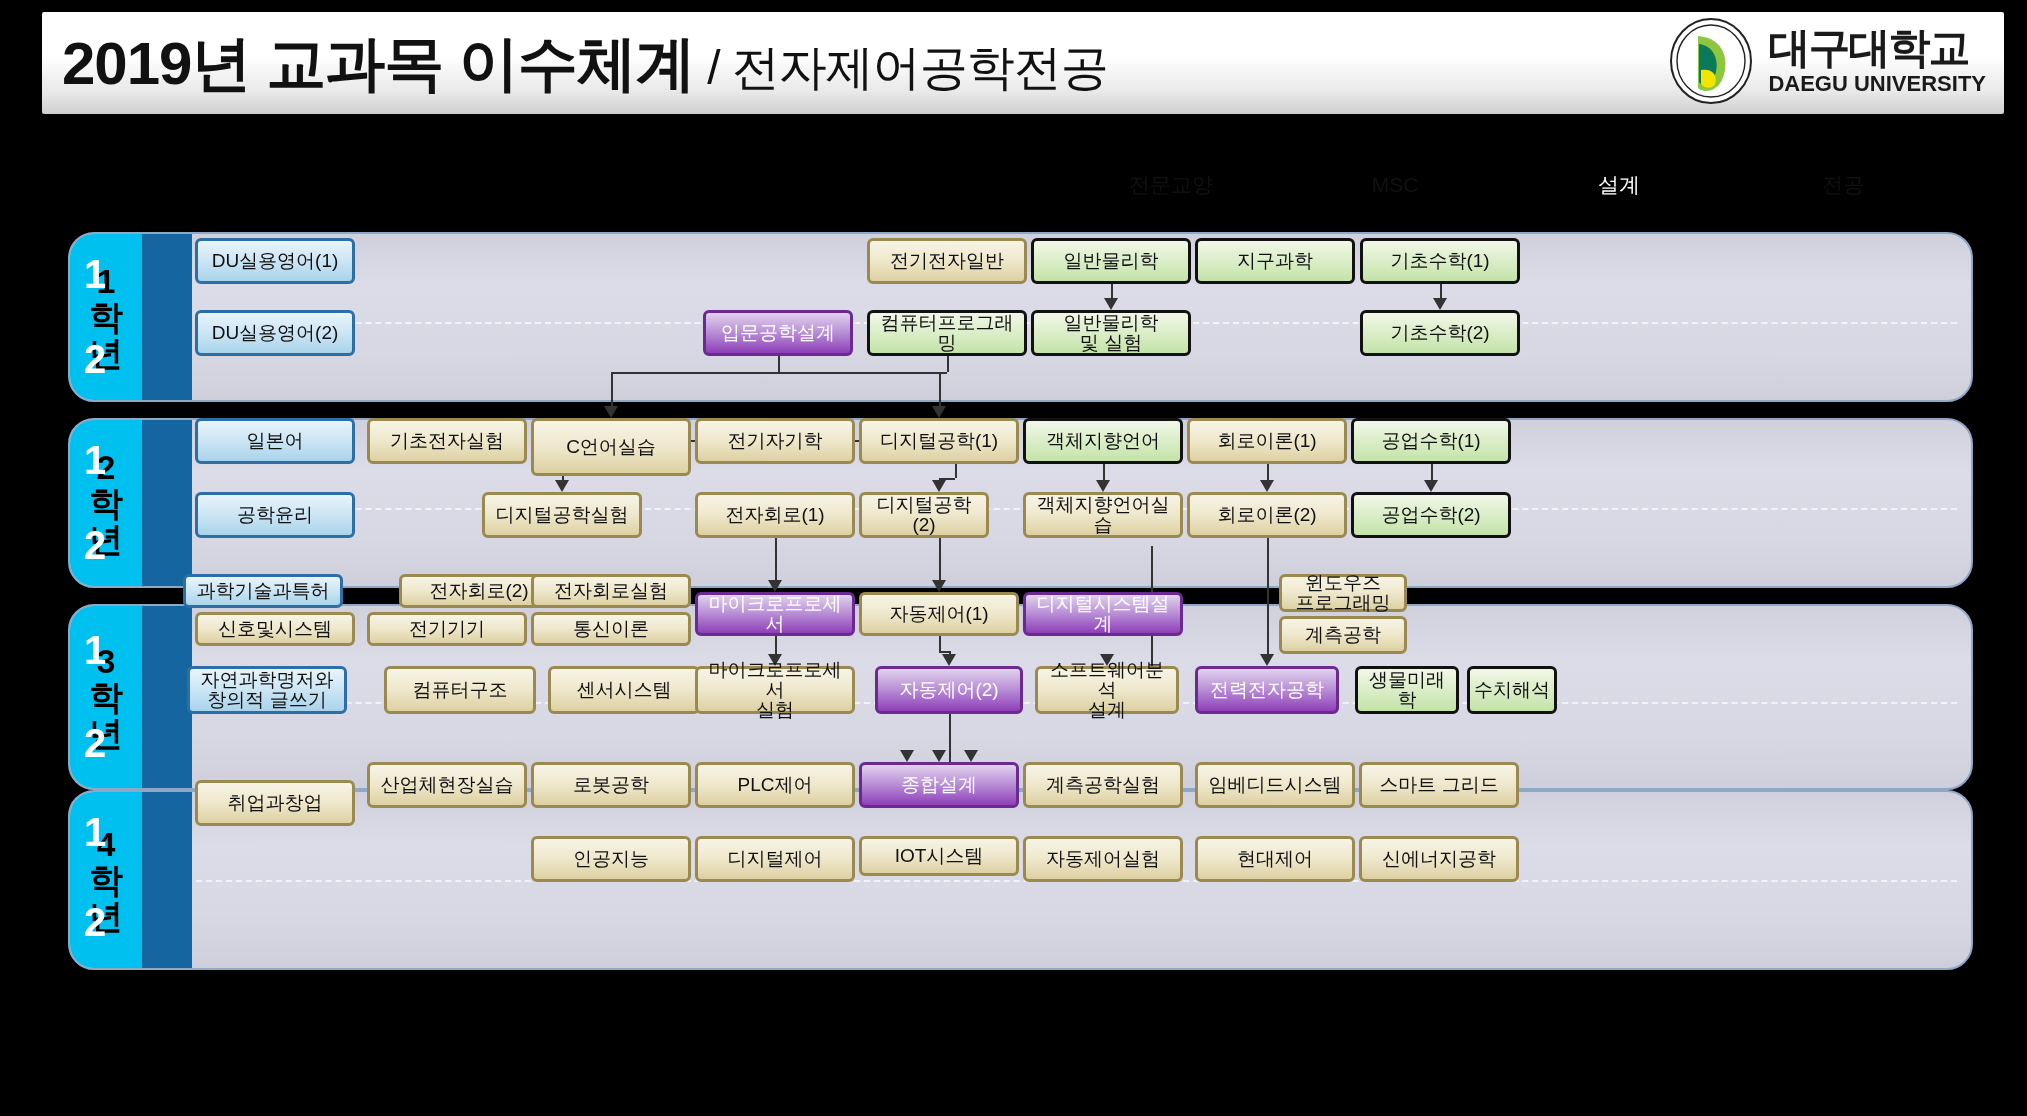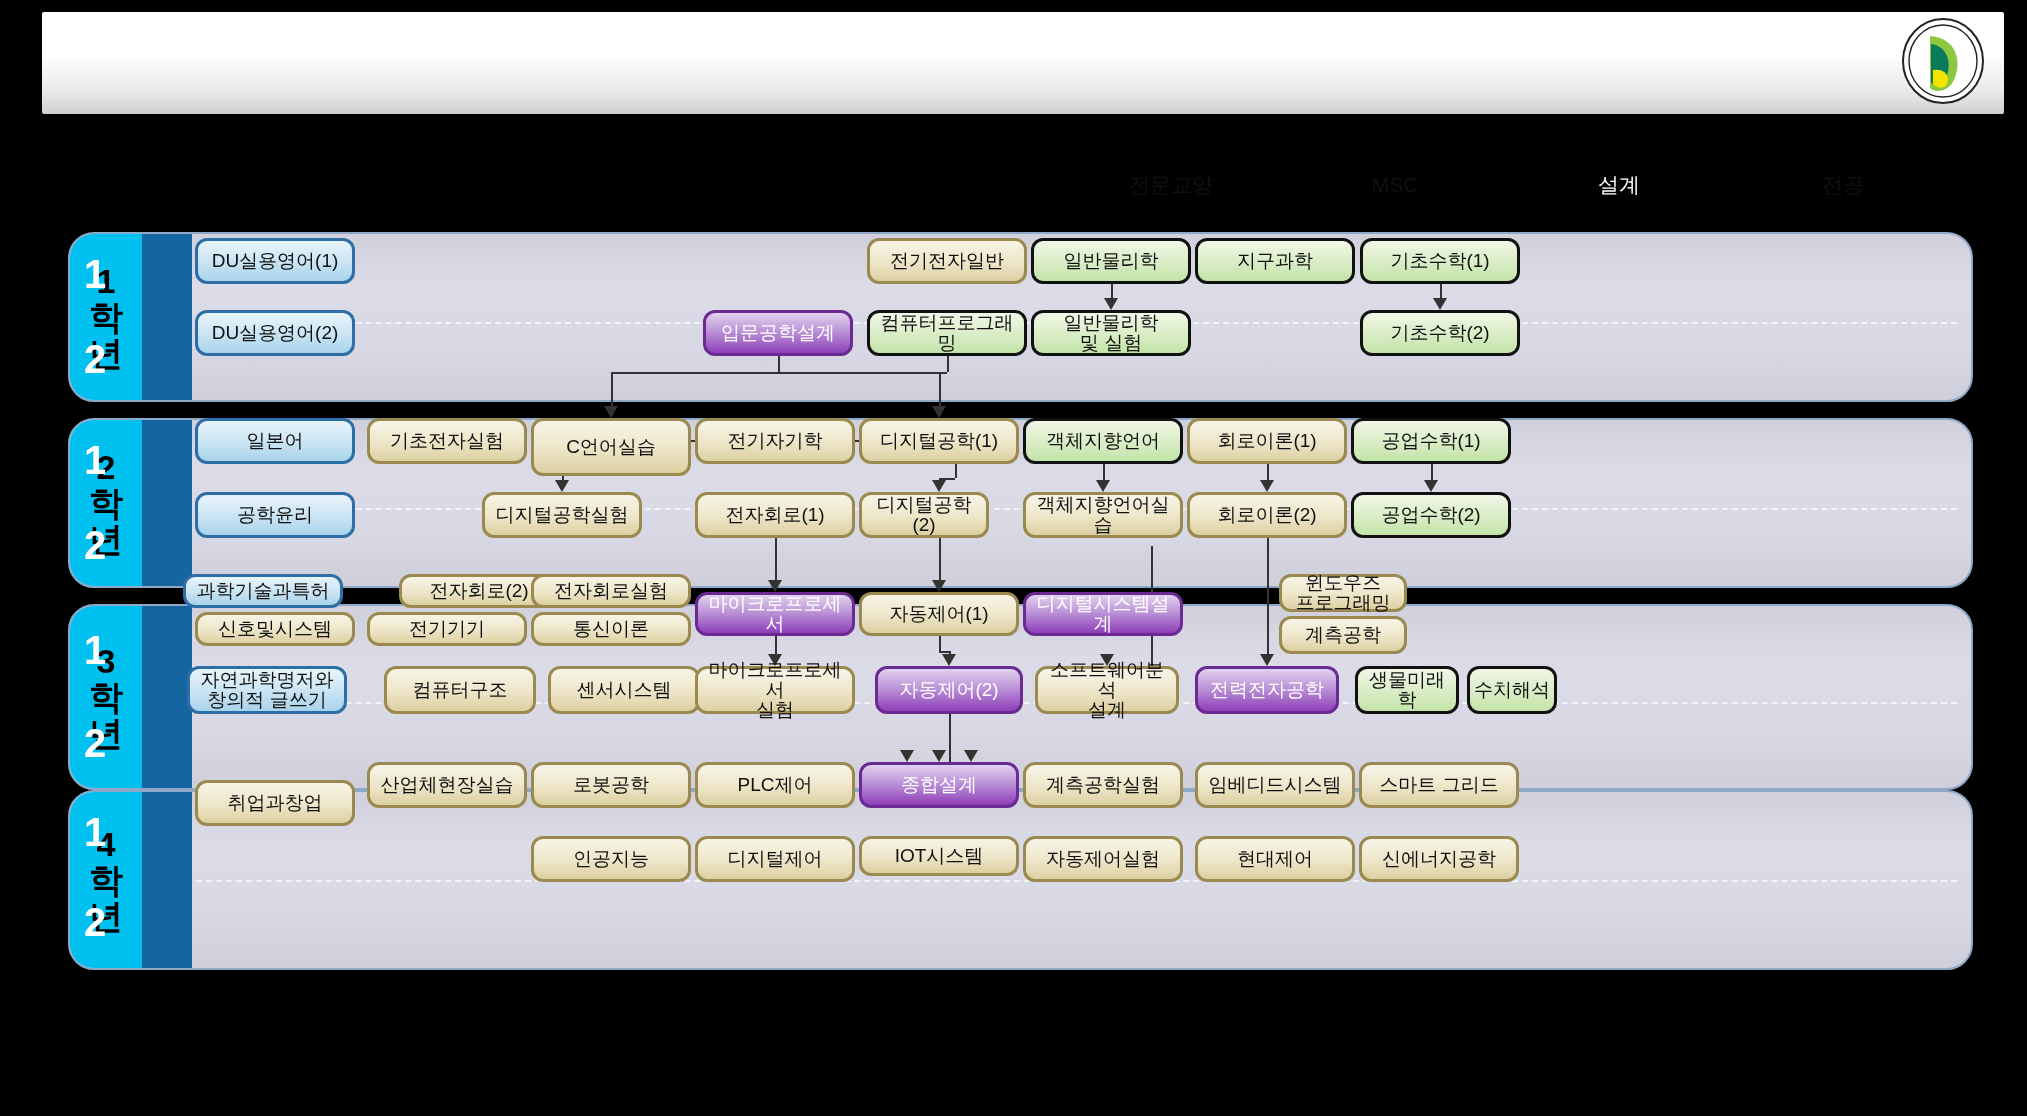--- a/index.html
+++ b/index.html
@@ -33,21 +33,21 @@
     border-top-left-radius:24px;border-bottom-left-radius:24px;
     display:flex;flex-direction:column;align-items:center;justify-content:center;
     font-size:34px;font-weight:bold;color:#000;line-height:1.06;}
   .sembar{position:absolute;left:72px;top:0;bottom:0;width:50px;background:#1565a0;}
   .sem{position:absolute;left:0;width:50px;color:#fff;font-size:40px;font-weight:bold;
     text-align:center;}
   .dash{position:absolute;left:126px;right:14px;border-top:2px dashed #f2f2f7;height:0;}
 
   
   .cb{position:absolute;box-sizing:border-box;display:flex;align-items:center;
-    justify-content:center;text-align:center;border-radius:12px;font-size:19px;
+    justify-content:center;text-align:center;border-radius:6px;font-size:19px;
     color:#111;line-height:1.06;padding:0 3px;}
   .cb.blue{background:linear-gradient(180deg,#e8f4fb 0%,#cfe7f5 45%,#a9d3ea 100%);
            border:3px solid #2e6ea6;}
   .cb.green{background:linear-gradient(180deg,#f1f7e8 0%,#ddeecb 45%,#c3e3a8 100%);
            border:3px solid #111;}
   .cb.purple{background:linear-gradient(180deg,#e2d2ee 0%,#b98fd6 48%,#8e3fb8 100%);
            border:3px solid #6a2a92;}
   .cb.tan{background:linear-gradient(180deg,#f7f4e6 0%,#efe8cd 48%,#ddd0a2 100%);
            border:3px solid #9a8a4f;}
   .cb .two{display:block;}
@@ -58,29 +58,36 @@
   .hl{height:2px;}
   .arw{position:absolute;width:0;height:0;border-left:7px solid transparent;
     border-right:7px solid transparent;border-top:12px solid #333;}
 </style>
 </head>
 <body>
 
 <div id="root">
 
   <div class="header">
+    <div class="title">
+      <span class="t1">2019년 교과목 이수체계</span><span class="t2"> / </span><span class="t2">전자제어공학전공</span>
+    </div>
     <div class="logo">
       <div class="logo-seal">
         <svg width="86" height="86" viewBox="0 0 86 86">
           <ellipse cx="43" cy="43" rx="40" ry="42" fill="#fff" stroke="#222" stroke-width="2"></ellipse>
           <ellipse cx="43" cy="43" rx="34" ry="36" fill="#fff" stroke="#222" stroke-width="1.4"></ellipse>
           <path d="M30 18 C57 20 62 44 54 62 C47 76 33 74 30 70 Z" fill="#8dc63f"></path>
           <path d="M31 26 C48 28 52 46 46 60 C41 70 33 68 31 64 Z" fill="#0b7a5a"></path>
           <path d="M33 52 C45 50 50 58 47 66 C44 72 36 70 33 66 Z" fill="#f5e400"></path>
         </svg>
+      </div>
+      <div class="logo-txt">
+        <div class="ko">대구대학교</div>
+        <div class="en">DAEGU UNIVERSITY</div>
       </div>
     </div>
   </div>
 
   <div class="legend">
     <div class="box blue">전문교양</div>
     <div class="box green">MSC</div>
     <div class="box purple" style="color:#fff;">설계</div>
     <div class="box tan">전공</div>
   </div>

